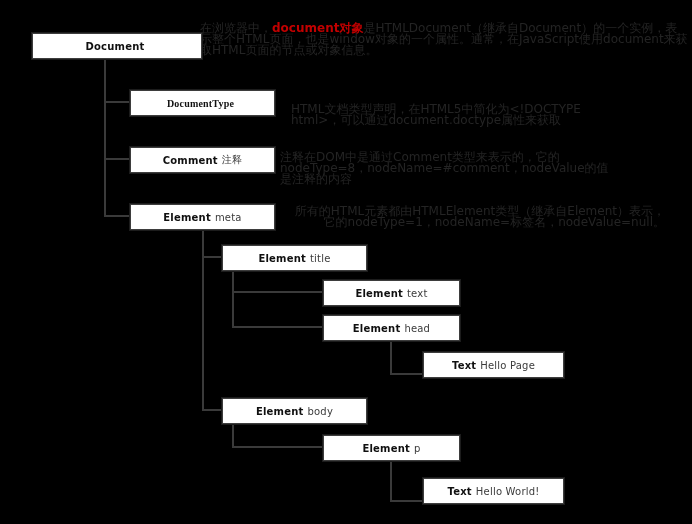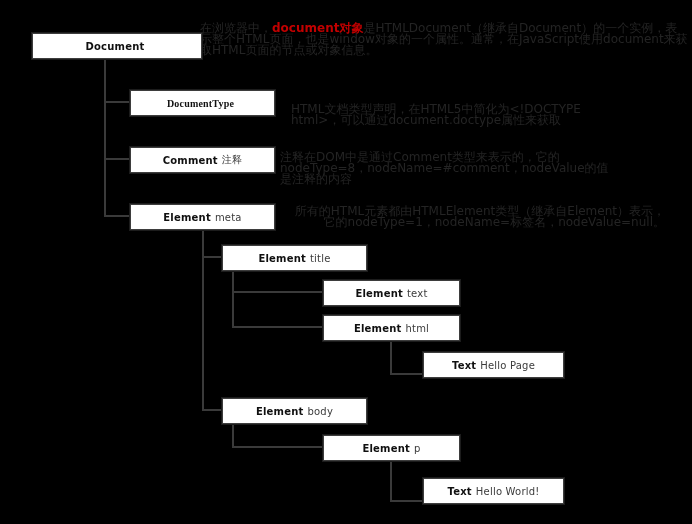--- a/index.html
+++ b/index.html
@@ -105,21 +105,21 @@
     <span class="sub">title</span>
   </div>
 
   <div class="node" style="left:323px; top:280px; width:137px; height:26px;">
     <span class="ttl">Element</span>
     <span class="sub">text</span>
   </div>
 
   <div class="node" style="left:323px; top:315px; width:137px; height:26px;">
     <span class="ttl">Element</span>
-    <span class="sub">html</span>
+    <span class="sub">head</span>
   </div>
 
   <div class="node" style="left:423px; top:352px; width:141px; height:26px;">
     <span class="ttl">Text</span>
     <span class="sub">Hello Page</span>
   </div>
 
   <div class="node" style="left:222px; top:398px; width:145px; height:26px;">
     <span class="ttl">Element</span>
     <span class="sub">body</span>

